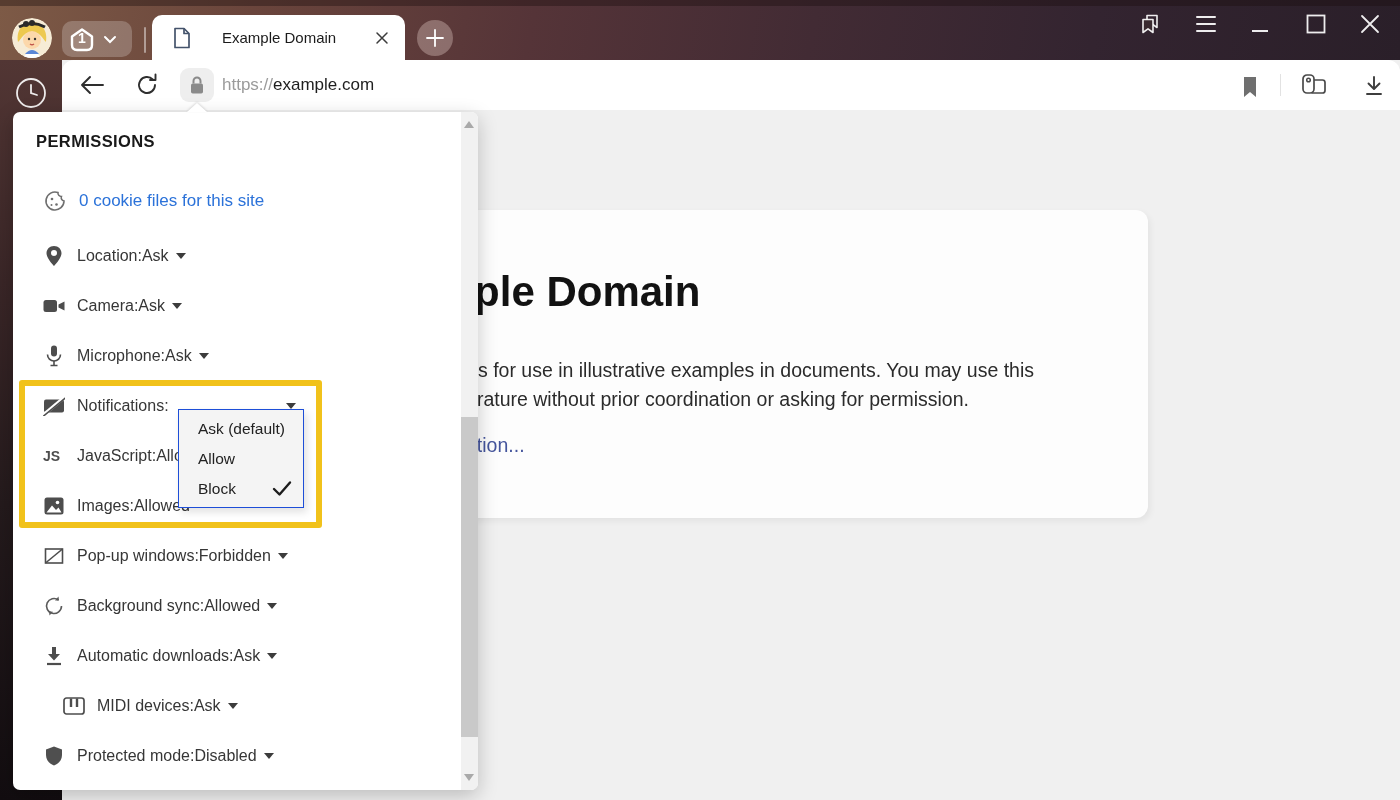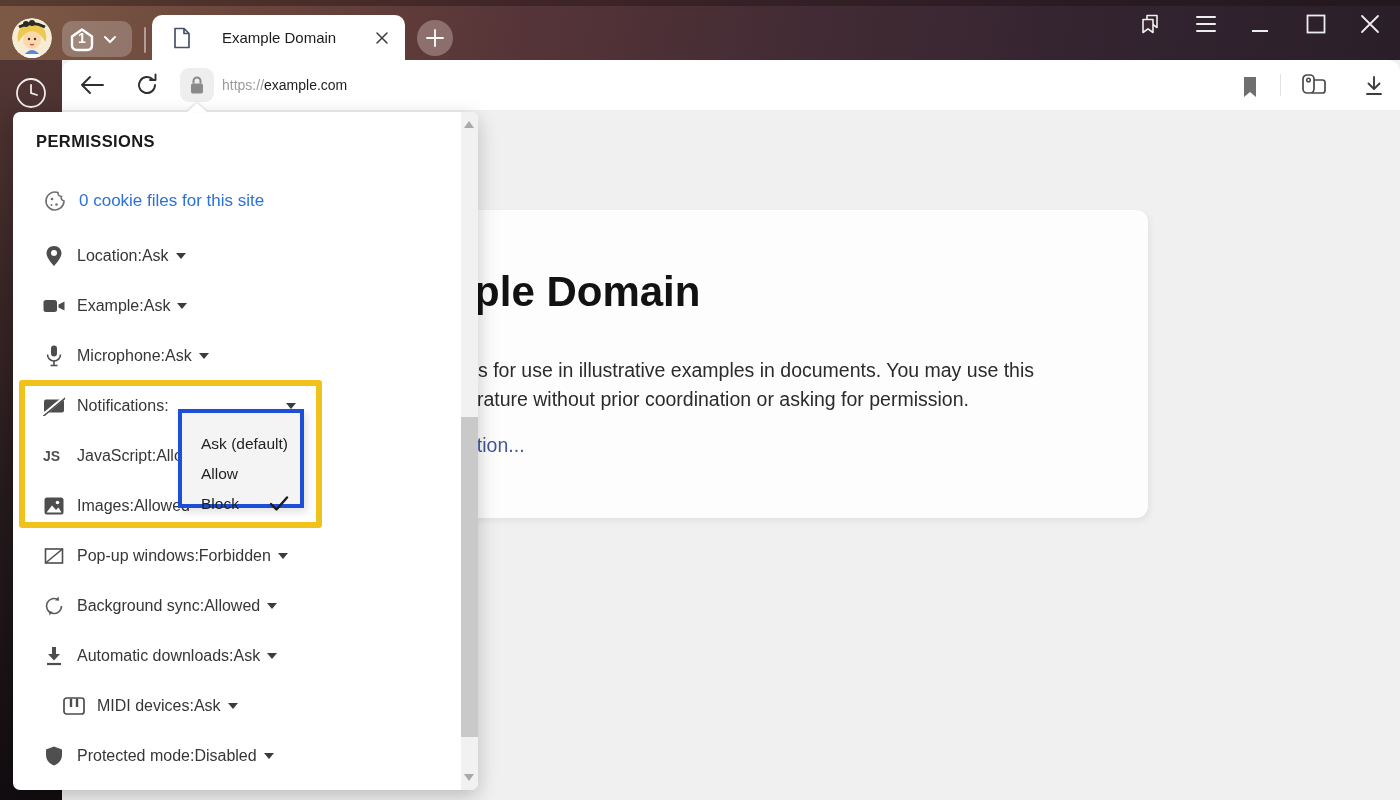--- a/index.html
+++ b/index.html
@@ -30,21 +30,21 @@
   
   .sidebar { position:absolute; left:0; top:60px; width:62px; height:740px;
     background:linear-gradient(180deg,#523634 0%,#3a2627 30%,#241a1c 60%,#120d10 100%); }
   .history-btn { position:absolute; left:14px; top:16px; width:34px; height:34px; cursor:pointer; }
 
   
   .toolbar { position:absolute; left:62px; top:60px; width:1338px; height:50px; background:#fff; border-radius:12px 12px 0 0; }
   .nav-btn { position:absolute; top:5px; width:40px; height:40px; display:flex; align-items:center; justify-content:center; cursor:pointer; }
   .lock-chip { position:absolute; left:118px; top:8px; width:34px; height:34px; border-radius:9px; background:#eeeeee;
     display:flex; align-items:center; justify-content:center; cursor:pointer; }
-  .url { position:absolute; left:160px; top:0; height:50px; line-height:50px; font-size:14px; cursor:text; white-space:nowrap; }
+  .url { position:absolute; left:160px; top:0; height:50px; line-height:50px; font-size:17px; cursor:text; white-space:nowrap; }
   .url .scheme { color:#9b9b9b; }
   .url .host { color:#1e1e1e; }
   .tr-sep { position:absolute; left:1218px; top:14px; width:1px; height:22px; background:#e2e2e2; }
 
   
   .page { position:absolute; left:62px; top:110px; width:1338px; height:690px; background:#f0f0f0; }
   .card { position:absolute; left:268px; top:100px; width:818px; height:308px; background:#fdfdfd; border-radius:12px;
     box-shadow:2px 3px 7px rgba(0,0,0,.06); }
   .card h1 { position:absolute; left:32px; top:58px; font-size:42px; font-weight:700; color:#121212; white-space:nowrap; }
   .card .para { position:absolute; left:32px; top:146px; font-size:19.5px; line-height:29px; color:#2b2b2b; white-space:nowrap; }
@@ -60,21 +60,21 @@
   .prow { position:absolute; left:30px; height:30px; display:flex; align-items:center; font-size:16px; color:#363636; white-space:nowrap; }
   .prow .icn { width:22px; height:24px; display:flex; align-items:center; justify-content:center; flex:none; }
   .prow .lbl { margin-left:12px; }
   .prow .vwrap { display:flex; align-items:center; cursor:pointer; }
   .prow .val { }
   .cdown { width:0; height:0; border-left:5px solid transparent; border-right:5px solid transparent; border-top:6px solid #3c3c3c; margin-left:7px; }
   .cookie-row { position:absolute; left:30px; top:74px; height:30px; display:flex; align-items:center; cursor:pointer; }
   .cookie-row .clink { margin-left:12px; font-size:17px; color:#2b72d9; }
   .notif-caret { position:absolute; left:266px; top:291px; }
   .dropdown { position:absolute; left:165px; top:297px; width:126px; height:99px; background:#f4f4f4;
-    border:4px solid #1d4ed8; box-shadow:3px 4px 8px rgba(0,0,0,.12); z-index:30; padding-top:16px; }
+    border:1px solid #1d4ed8; box-shadow:3px 4px 8px rgba(0,0,0,.12); z-index:30; padding-top:4px; }
   .ditem { position:relative; height:30px; display:flex; align-items:center; padding-left:19px; font-size:15.5px; color:#222; cursor:pointer; }
   .ditem .chk { position:absolute; right:11px; top:6px; }
   .hlbox { position:absolute; left:6px; top:268px; width:303px; height:148px; border:6px solid #f1c21b; border-radius:3px;
     z-index:40; pointer-events:none; }
   .pscroll { position:absolute; right:0; top:0; width:17px; height:678px; background:#f1f1f1; border-radius:0 7px 7px 0; }
   .ps-up { position:absolute; left:3px; top:9px; width:0; height:0; border-left:5.5px solid transparent; border-right:5.5px solid transparent; border-bottom:7px solid #a9a9a9; cursor:pointer; }
   .ps-down { position:absolute; left:3px; bottom:9px; width:0; height:0; border-left:5.5px solid transparent; border-right:5.5px solid transparent; border-top:7px solid #a9a9a9; cursor:pointer; }
   .ps-thumb { position:absolute; left:0; top:305px; width:17px; height:320px; background:#c9c9c9; cursor:pointer; }
 </style>
 </head>
@@ -252,21 +252,21 @@
       </span>
     </div>
 
     <div class="prow" style="top:179px;">
       <span class="icn">
         <svg width="22" height="16" viewBox="0 0 22 16">
             <rect x="0.5" y="2" width="13.5" height="12" rx="2.5" fill="#4d4d4d"></rect>
             <path d="M15.5 6.5 L21.5 3.5 V12.5 L15.5 9.5 Z" fill="#4d4d4d"></path>
           </svg>
       </span>
-      <span class="lbl">Example:</span>
+      <span class="lbl">Camera:</span>
       <span class="vwrap">
         <span class="val">Ask</span>
         <span class="cdown"></span>
       </span>
     </div>
 
     <div class="prow" style="top:229px;">
       <span class="icn">
         <svg width="16" height="22" viewBox="0 0 16 22">
             <rect x="5" y="0.5" width="6" height="11" rx="3" fill="#4d4d4d"></rect>

